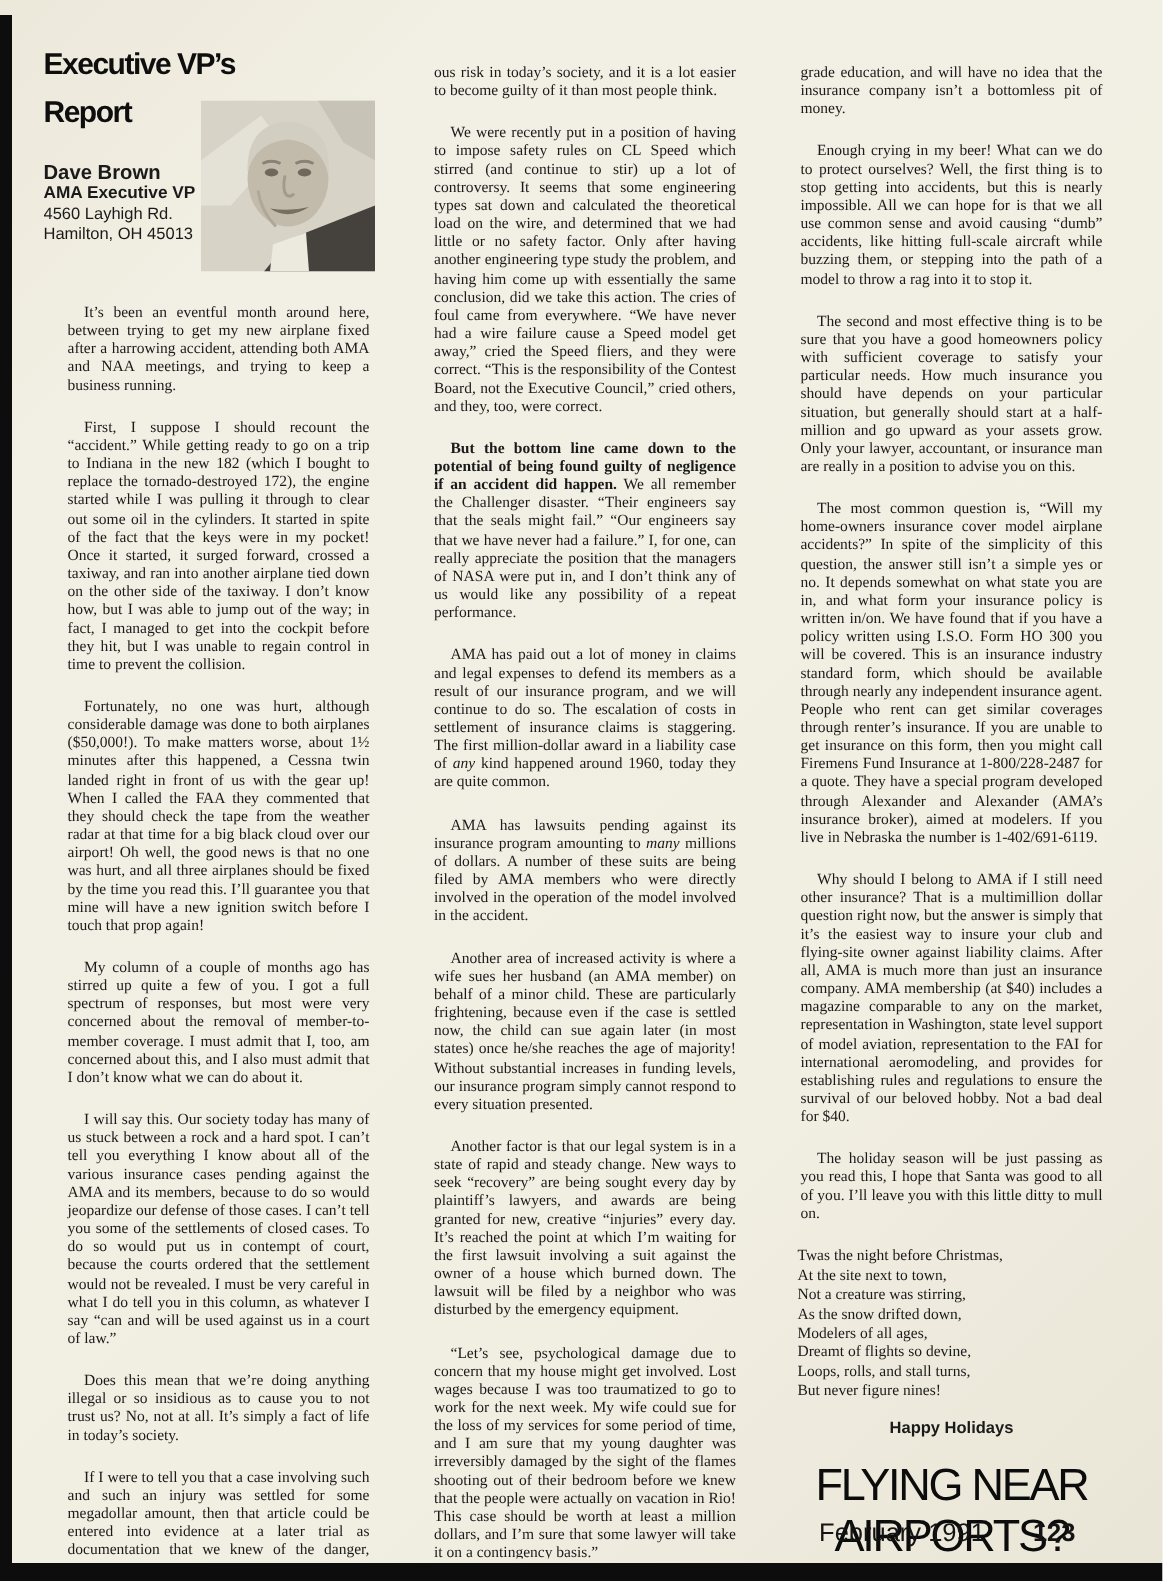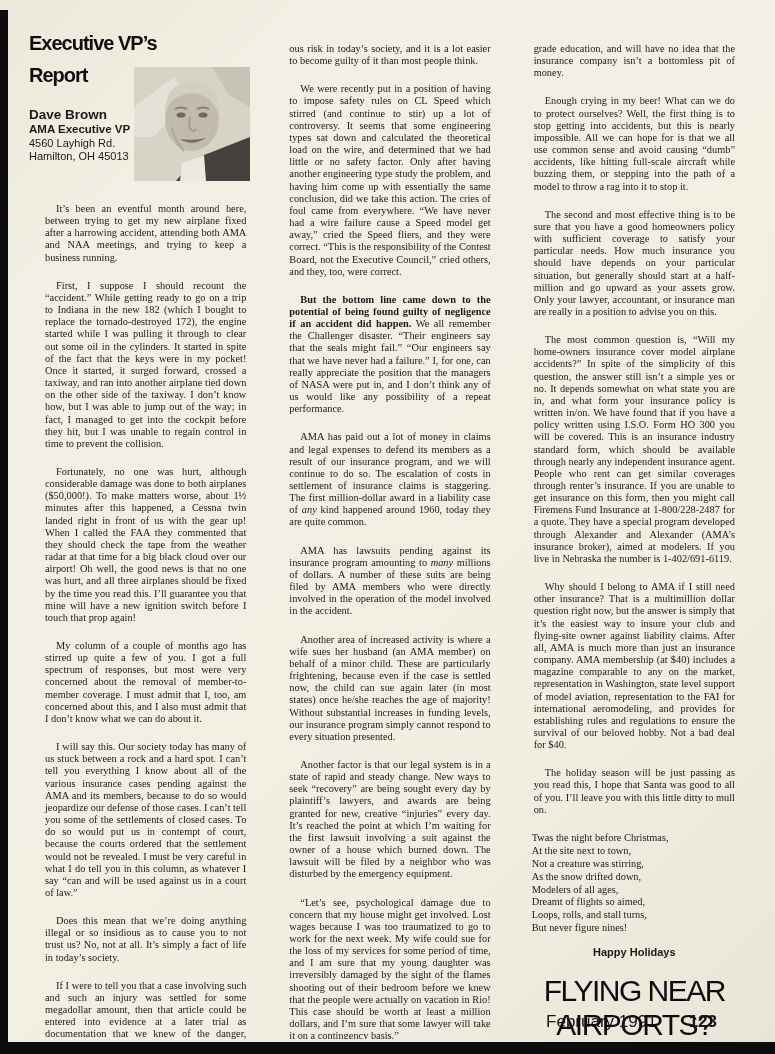--- a/index.html
+++ b/index.html
@@ -94,21 +94,21 @@
       <p class="body-p indent">The second and most effective thing is to be sure that you have a good homeowners policy with sufficient coverage to satisfy your particular needs. How much insurance you should have depends on your particular situation, but generally should start at a half-million and go upward as your assets grow. Only your lawyer, accountant, or insurance man are really in a position to advise you on this.</p>
       <p class="body-p indent">The most common question is, “Will my home-owners insurance cover model airplane accidents?” In spite of the simplicity of this question, the answer still isn’t a simple yes or no. It depends somewhat on what state you are in, and what form your insurance policy is written in/on. We have found that if you have a policy written using I.S.O. Form HO 300 you will be covered. This is an insurance industry standard form, which should be available through nearly any independent insurance agent. People who rent can get similar coverages through renter’s insurance. If you are unable to get insurance on this form, then you might call Firemens Fund Insurance at 1-800/228-2487 for a quote. They have a special program developed through Alexander and Alexander (AMA’s insurance broker), aimed at modelers. If you live in Nebraska the number is 1-402/691-6119.</p>
       <p class="body-p indent">Why should I belong to AMA if I still need other insurance? That is a multimillion dollar question right now, but the answer is simply that it’s the easiest way to insure your club and flying-site owner against liability claims. After all, AMA is much more than just an insurance company. AMA membership (at $40) includes a magazine comparable to any on the market, representation in Washington, state level support of model aviation, representation to the FAI for international aeromodeling, and provides for establishing rules and regulations to ensure the survival of our beloved hobby. Not a bad deal for $40.</p>
       <p class="body-p indent">The holiday season will be just passing as you read this, I hope that Santa was good to all of you. I’ll leave you with this little ditty to mull on.</p>
       <div class="poem">
         <div>Twas the night before Christmas,</div>
         <div>At the site next to town,</div>
         <div>Not a creature was stirring,</div>
         <div>As the snow drifted down,</div>
         <div>Modelers of all ages,</div>
-        <div>Dreamt of flights so aimed,</div>
+        <div>Dreamt of flights so devine,</div>
         <div>Loops, rolls, and stall turns,</div>
         <div>But never figure nines!</div>
       </div>
       <div class="signoff">Happy Holidays</div>
       <div class="notice">
         <div>FLYING NEAR</div>
         <div>AIRPORTS?</div>
         <div>BE CAREFUL</div>
       </div>
     </div>

